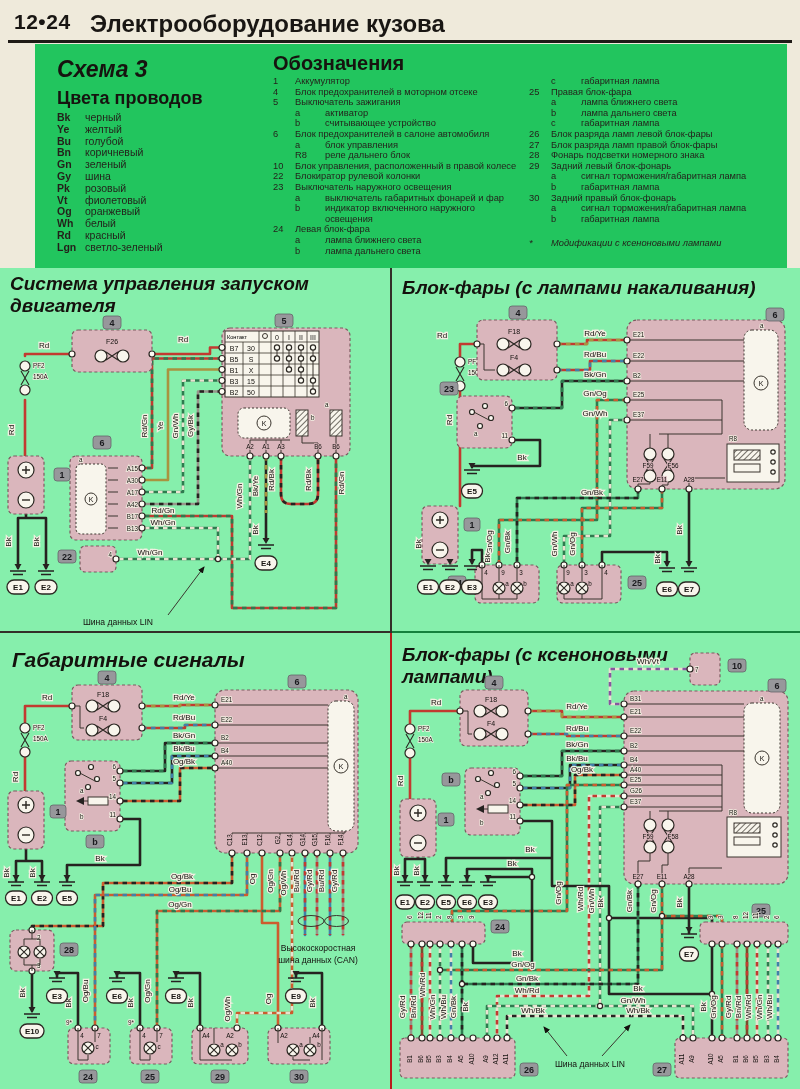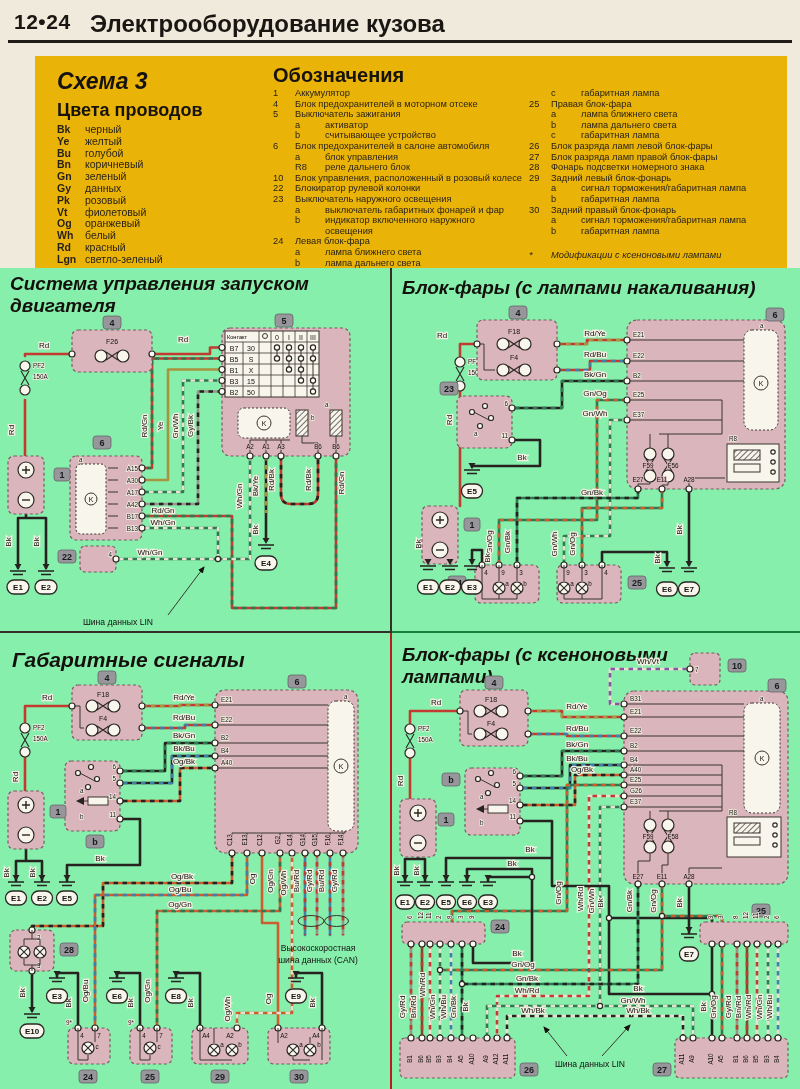--- a/index.html
+++ b/index.html
@@ -1,21 +1,21 @@
 <!DOCTYPE html>
 <html><head>
 <meta charset="utf-8">
 <style>
   html,body{margin:0;padding:0}
   body{width:800px;height:1089px;position:relative;background:#efeadb;font-family:"Liberation Sans",sans-serif;overflow:hidden}
   .hdr{position:absolute;left:0;top:0;width:800px;height:42px}
   .pgnum{position:absolute;left:14px;top:10px;font-size:21px;font-weight:bold;color:#191613;letter-spacing:.5px}
   .pgtitle{position:absolute;left:90px;top:10px;font-size:24px;font-weight:bold;color:#191613}
   .hrule{position:absolute;left:8px;right:8px;top:40px;height:2.5px;background:#1f1b16}
-  .legend{position:absolute;left:35px;top:56px;width:752px;height:236px;background:#eab308}
+  .legend{position:absolute;left:35px;top:44px;width:752px;height:236px;background:#22c55e}
   .scheme{position:absolute;left:22px;top:12px;font-size:23px;font-weight:bold;font-style:italic;color:#16130f}
   .ctitle{position:absolute;left:22px;top:44px;font-size:18px;font-weight:bold;color:#16130f}
   .clist{position:absolute;left:22px;top:68px;width:210px}
   .crow{display:flex;font-size:10.5px;line-height:11.8px;color:#241f1a}
   .ccode{width:28px;font-weight:bold;flex:none}
   .dtitle{position:absolute;left:238px;top:8px;font-size:20px;font-weight:bold;color:#16130f}
   .dcol1{position:absolute;left:238px;top:32px;width:252px}
   .dcol2{position:absolute;left:494px;top:32px;width:252px}
   .drow{display:flex;gap:4px;font-size:9.3px;line-height:10.6px;color:#241f1a}
   .dnum{width:18px;flex:none}
@@ -79,21 +79,21 @@
     <div class="crow">
         <span class="ccode">Bn</span>
         <span>коричневый</span>
       </div>
     <div class="crow">
         <span class="ccode">Gn</span>
         <span>зеленый</span>
       </div>
     <div class="crow">
         <span class="ccode">Gy</span>
-        <span>данных</span>
+        <span>шина</span>
       </div>
     <div class="crow">
         <span class="ccode">Pk</span>
         <span>розовый</span>
       </div>
     <div class="crow">
         <span class="ccode">Vt</span>
         <span>фиолетовый</span>
       </div>
     <div class="crow">
@@ -142,21 +142,21 @@
     <div class="drow ind">
         <span class="dnum">a</span>
         <span>блок управления</span>
       </div>
     <div class="drow ind">
         <span class="dnum">R8</span>
         <span>реле дальнего блок</span>
       </div>
     <div class="drow">
         <span class="dnum">10</span>
-        <span>Блок управления, расположенный в розовый колесе</span>
+        <span>Блок управления, расположенный в правой колесе</span>
       </div>
     <div class="drow">
         <span class="dnum">22</span>
         <span>Блокиратор рулевой колонки</span>
       </div>
     <div class="drow">
         <span class="dnum">23</span>
         <span>Выключатель наружного освещения</span>
       </div>
     <div class="drow ind">

